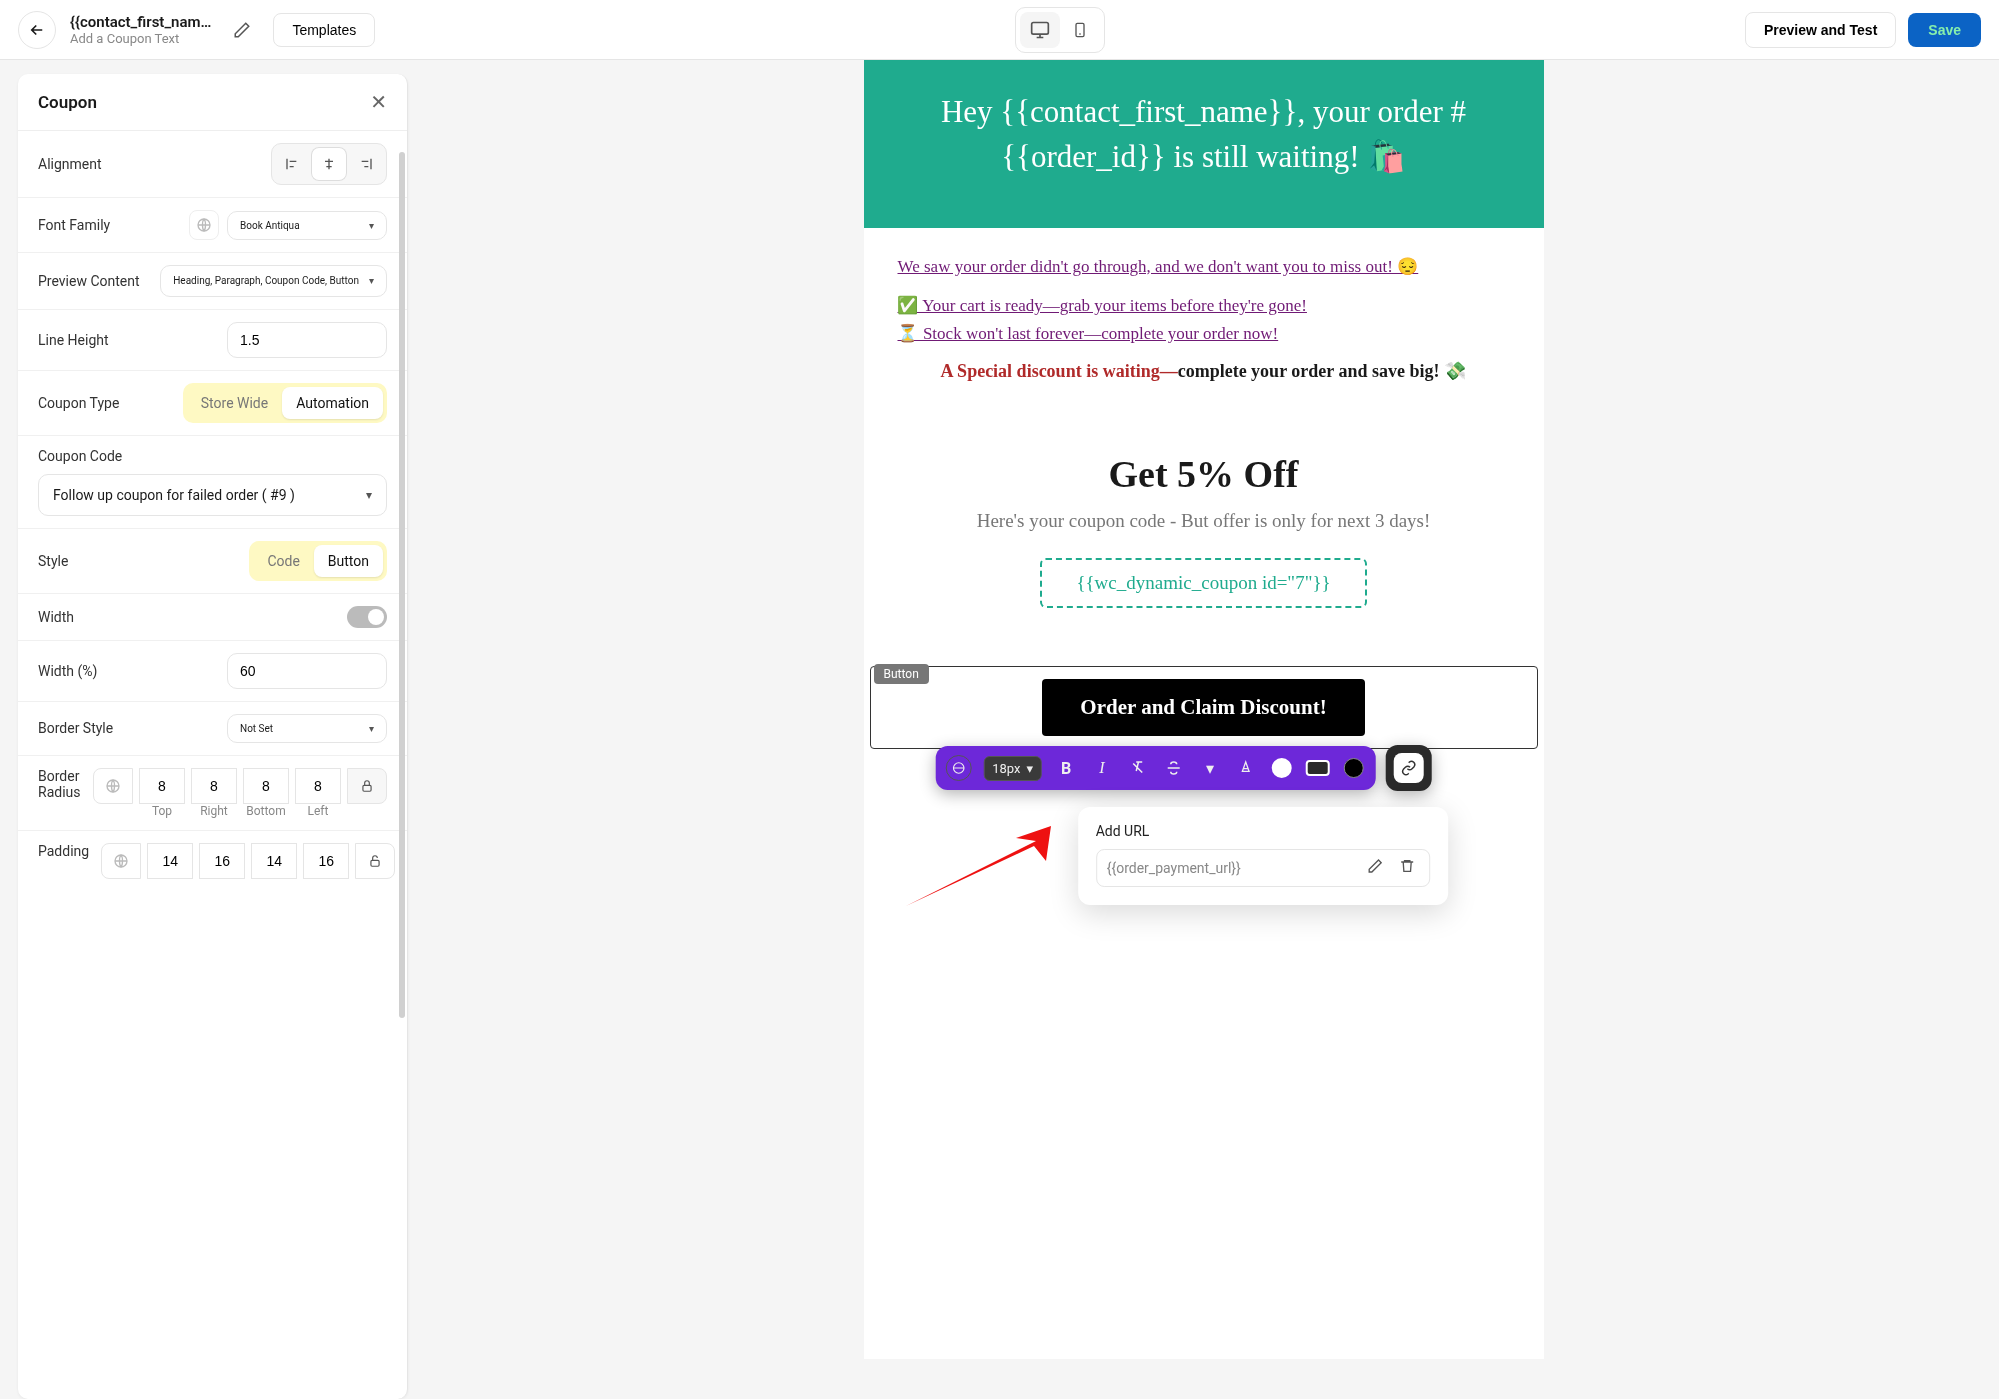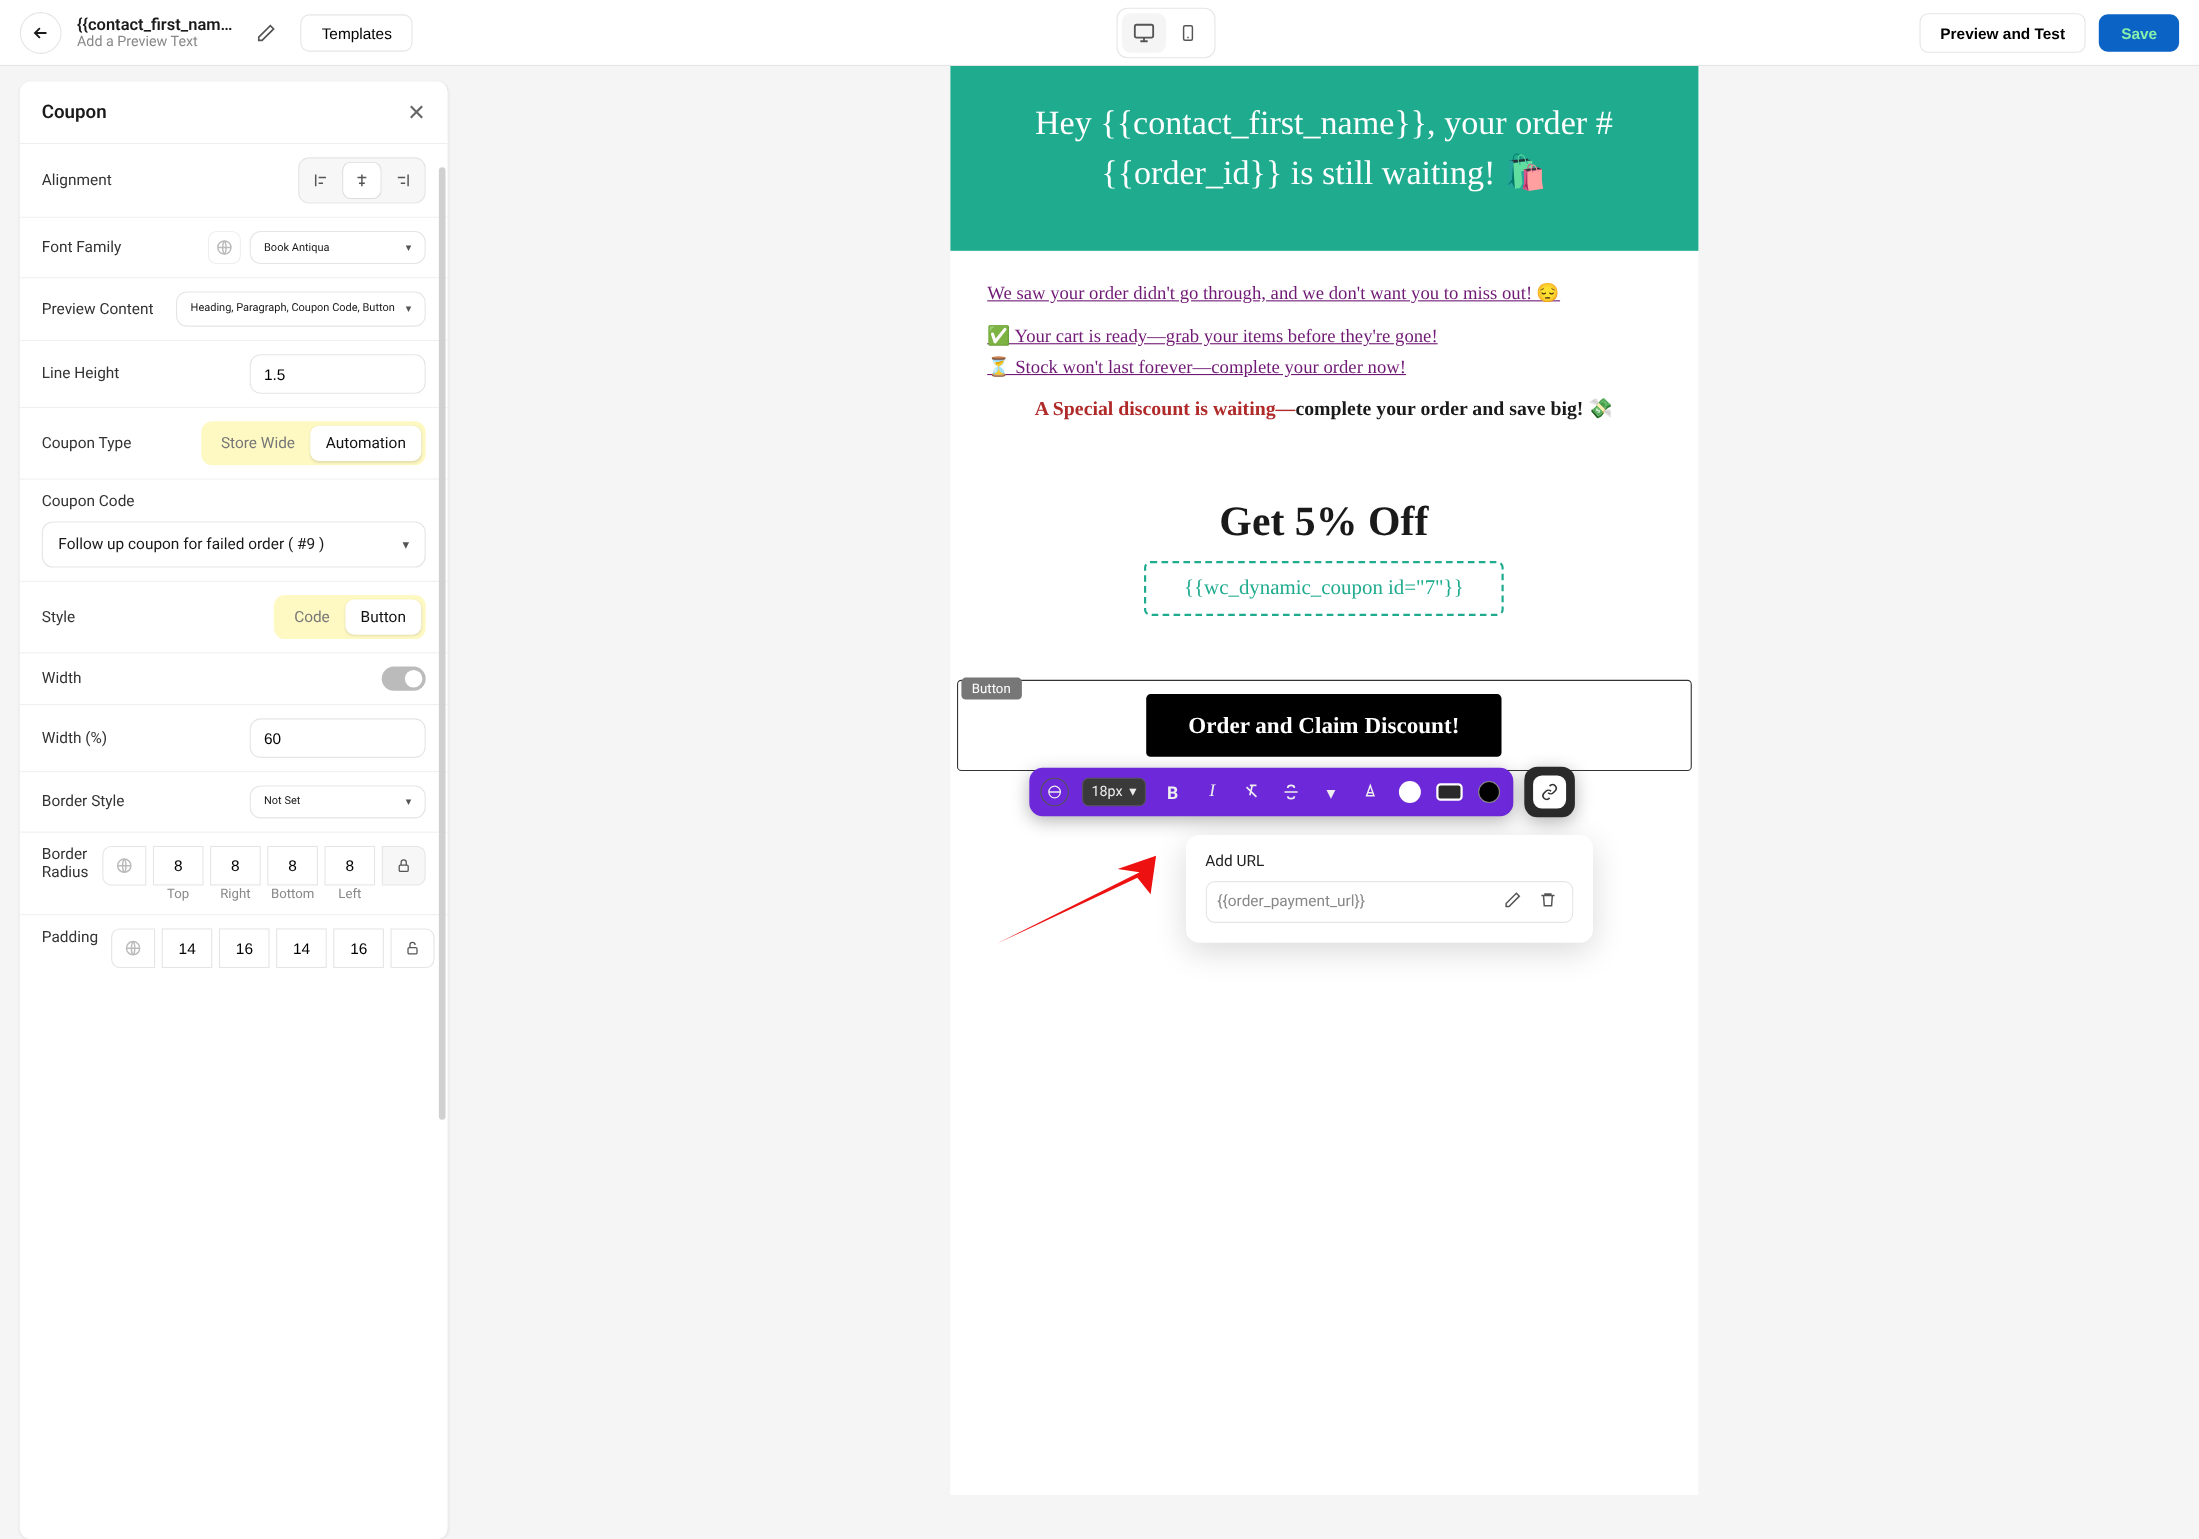--- a/index.html
+++ b/index.html
@@ -114,21 +114,21 @@
 
 <div class="topbar">
   <div class="topbar-left">
     <div class="back-btn">
       <svg width="18" height="18" viewBox="0 0 24 24" fill="none" stroke="currentColor" stroke-width="2.2">
           <path d="M19 12H5M11 18l-6-6 6-6"></path>
         </svg>
     </div>
     <div class="subject-wrap">
       <div class="subject-line">{{contact_first_nam…</div>
-      <div class="preview-text">Add a Preview Text</div>
+      <div class="preview-text">Add a Coupon Text</div>
     </div>
     <div class="pencil-btn">
       <svg width="18" height="18" viewBox="0 0 24 24" fill="none" stroke="currentColor" stroke-width="2">
           <path d="M17 3l4 4L7 21H3v-4L17 3z"></path>
         </svg>
     </div>
     <button class="templates-btn">Templates</button>
   </div>
 
   <div class="topbar-center">
@@ -335,20 +335,21 @@
       <div class="body-block">
         <p>We saw your order didn't go through, and we don't want you to miss out! 😔</p>
         <p style="margin-bottom:2px;">✅ Your cart is ready—grab your items before they're gone!</p>
         <p>⏳ Stock won't last forever—complete your order now!</p>
         <div class="highlight-line">
           <span class="highlight-red">A Special discount is waiting—</span><span class="highlight-bold">complete your order and save big! 💸</span>
         </div>
       </div>
       <div class="coupon-section">
         <div class="coupon-h">Get 5% Off</div>
+        <div class="coupon-sub">Here's your coupon code - But offer is only for next 3 days!</div>
         <div class="coupon-code-box">{{wc_dynamic_coupon id="7"}}</div>
       </div>
 
       <div class="button-block-wrap">
         <div class="block-tag">Button</div>
         <div class="button-outer">
           <button class="cta-btn">Order and Claim Discount!</button>
         </div>
 
         <div class="float-toolbar">

